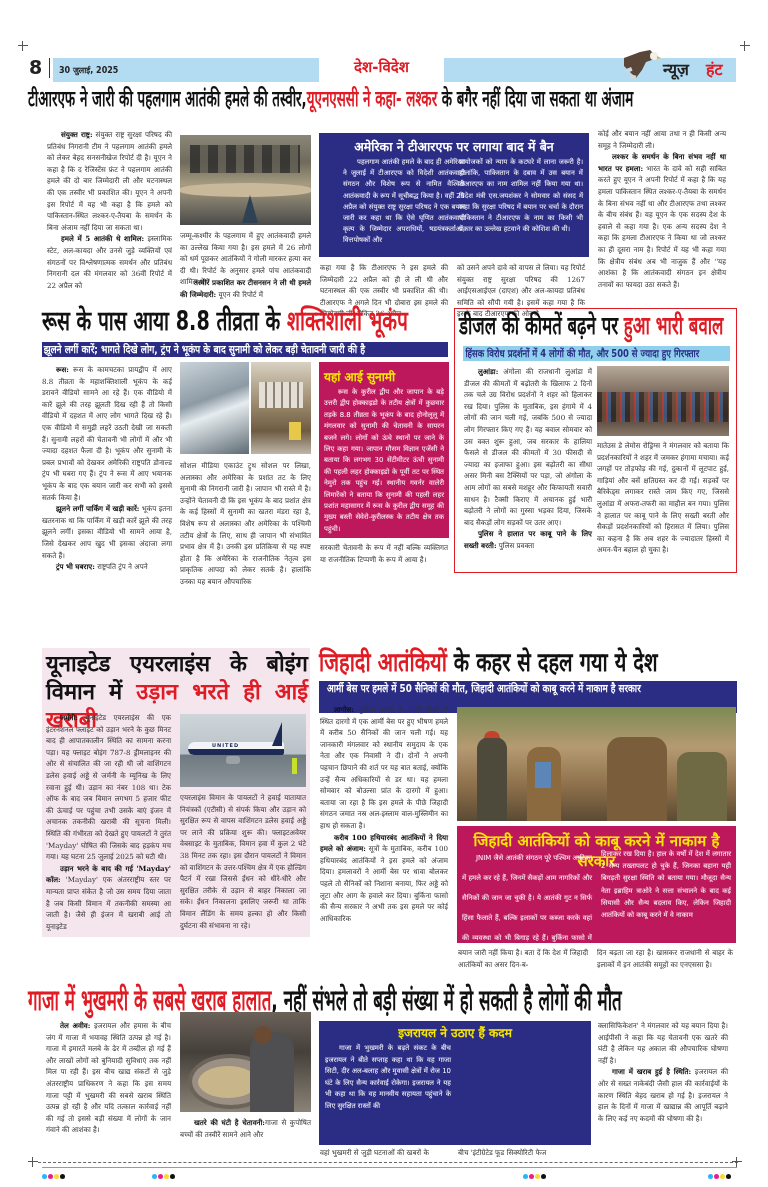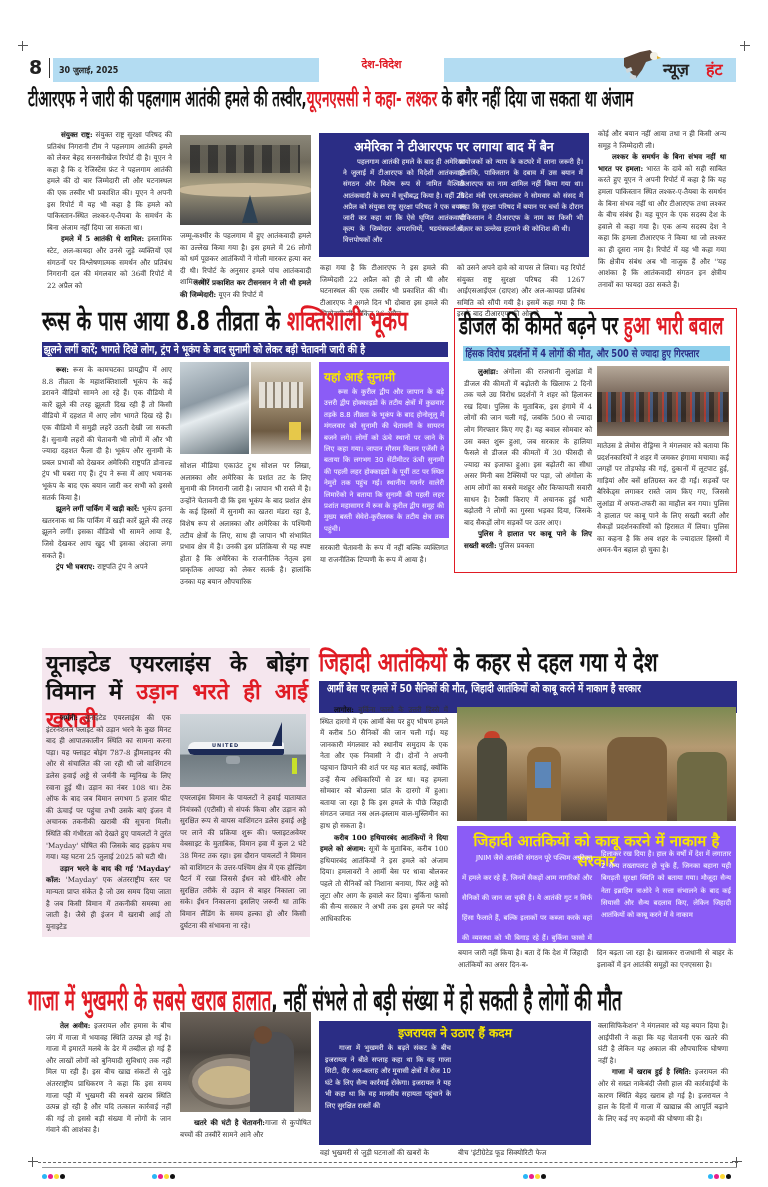--- a/index.html
+++ b/index.html
@@ -13,35 +13,35 @@
   .reg { position: absolute; width: 10px; height: 10px; }
   .reg:before, .reg:after { content: ""; position: absolute; background: #555; }
   .reg:before { left: 4px; top: 0; width: 1px; height: 10px; }
   .reg:after { top: 4px; left: 0; height: 1px; width: 10px; }
   
   .hdr-bar { background: #b3dcf2; height: 24px; }
   .img-ph { position: absolute; overflow: hidden; }
   .caption { font-family: "DejaVu Serif", serif; font-size: 7.1px; line-height: 11.6px; text-align: justify; color: #333; }
   .box-blue { background: #2b2d85; color: #fff; }
   .box-blue .body-text, .box-dark .body-text { color: #fff; font-family: "DejaVu Sans", sans-serif; font-size: 6.9px; }
-  .box-dark { background: #8b5cf6; color: #fff; }
+  .box-dark { background: #be185d; color: #fff; }
   .dots span { display: inline-block; width: 5px; height: 5px; border-radius: 50%; margin-right: 1px; }
 </style>
 </head>
 <body>
 
 <div class="reg" style="left:18px;top:41px;"></div>
 <div class="reg" style="left:495px;top:41px;left:740px;"></div>
 
 <div class="abs" style="left:29px;top:56px;font-size:19px;font-weight:bold;font-family:'DejaVu Sans',sans-serif;line-height:22px;color:#222;">8</div>
 <div class="abs" style="left:49px;top:58px;width:1px;height:20px;background:#333;"></div>
 <div class="abs hdr-bar" style="left:53px;top:58px;width:266px;">
   <span style="position:absolute;left:6px;top:6px;font-size:8px;font-weight:bold;color:#222;">30 जुलाई, 2025</span>
 </div>
-<div class="abs" style="left:318px;top:56px;width:127px;text-align:center;font-size:11px;font-weight:bold;color:#e01b24;">देश-विदेश</div>
+<div class="abs" style="left:318px;top:56px;width:127px;text-align:center;font-size:15px;font-weight:bold;color:#e01b24;">देश-विदेश</div>
 <div class="abs hdr-bar" style="left:444px;top:58px;width:292px;"></div>
 <div class="abs" style="left:620px;top:48px;width:118px;height:34px;">
   <svg width="42" height="34" viewBox="0 0 42 34" style="position:absolute;left:0;top:0;">
     <path d="M4 10 L20 4 L30 2 L36 8 L32 12 L26 14 L22 22 L16 30 L10 24 L4 18 Z" fill="#5a4638"></path>
     <circle cx="34" cy="8" r="4" fill="#f2efe6"></circle>
     <path d="M37 8 L41 10 L37 11 Z" fill="#e6b32e"></path>
     <rect x="6" y="20" width="6" height="4" fill="#cfd8dc" transform="rotate(-20 9 22)"></rect>
     <rect x="10" y="27" width="6" height="4" fill="#cfd8dc" transform="rotate(15 13 29)"></rect>
   </svg>
   <span style="position:absolute;left:43px;top:10px;font-size:16px;font-weight:bold;color:#222;">न्यूज़</span>

